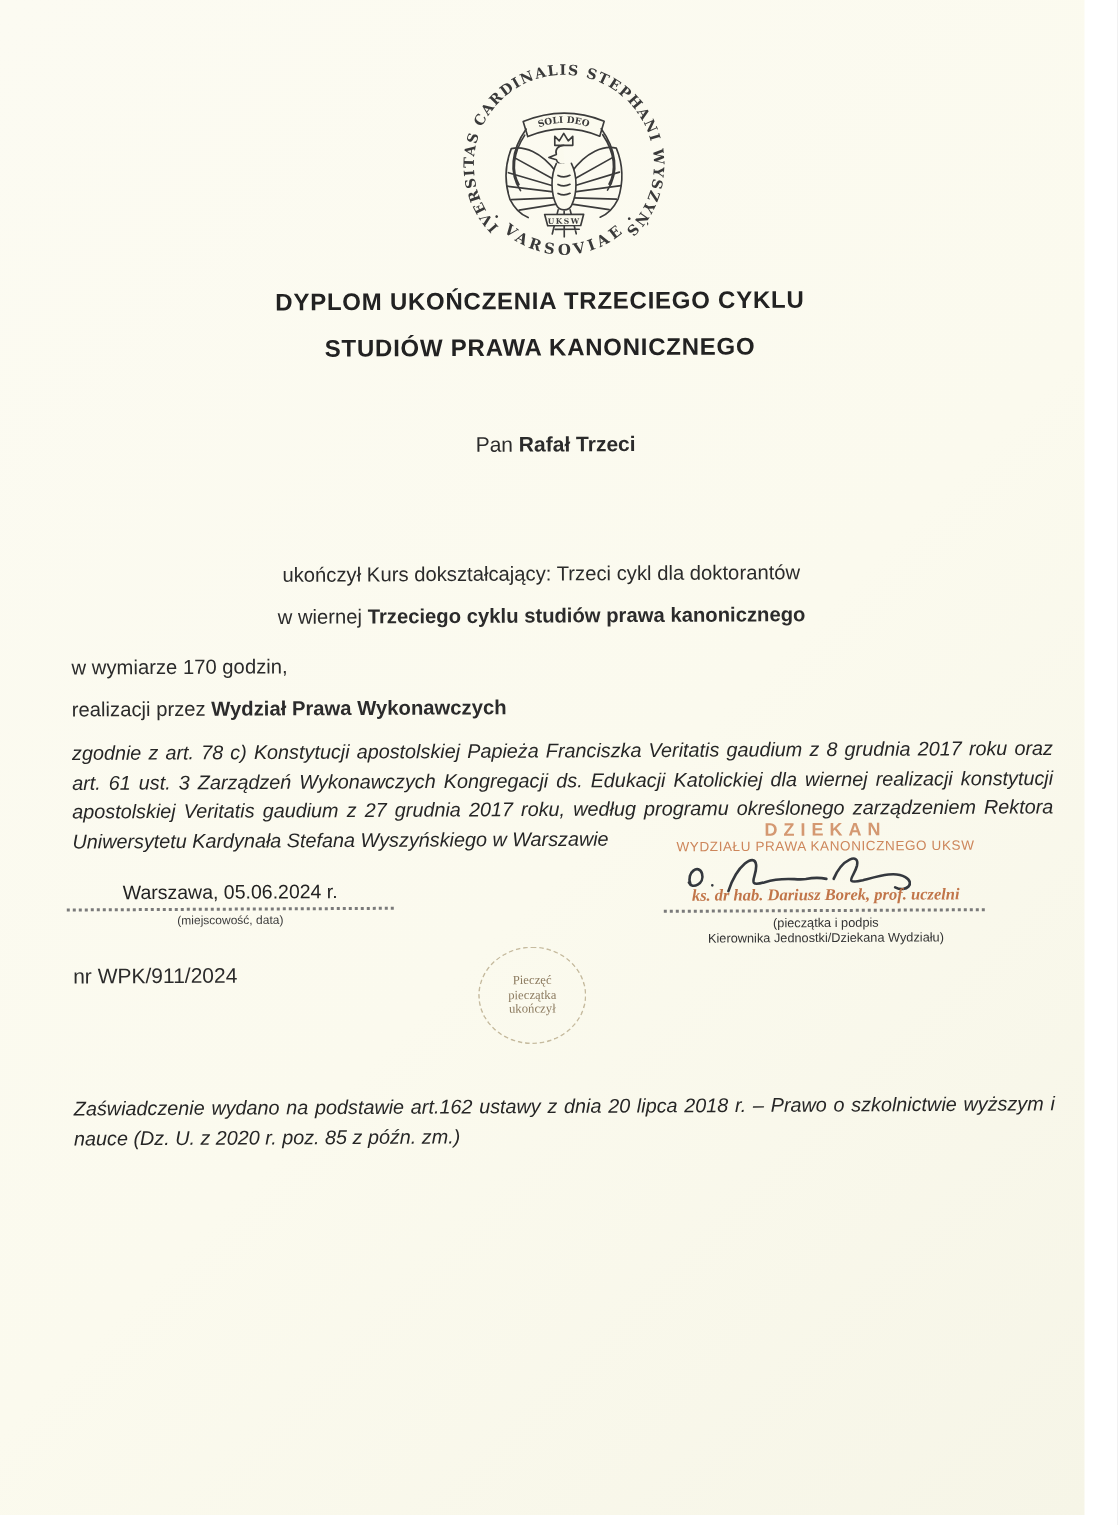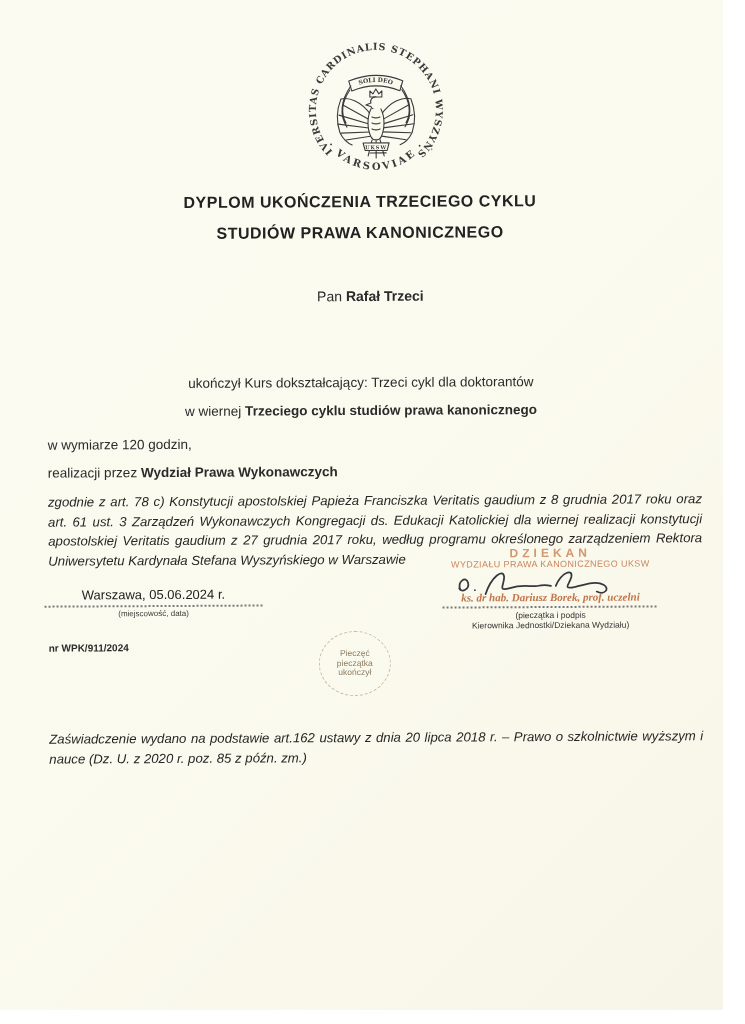--- a/index.html
+++ b/index.html
@@ -47,27 +47,27 @@
     letter-spacing:4px;color:rgba(201,124,78,.78);}
   .stamp-subtitle{position:absolute;left:0;top:13px;width:220px;font-size:9px;
     letter-spacing:.4px;color:rgba(201,124,78,.92);white-space:nowrap;}
   .sig-svg{position:absolute;left:12px;top:17px;}
   .signer{position:absolute;left:0;top:45px;width:220px;font-family:"Liberation Serif",serif;
     font-style:italic;font-weight:bold;font-size:11px;color:rgba(190,110,64,.95);white-space:nowrap;}
   .sig-dotline{position:absolute;left:2px;top:60px;width:214px;border-bottom:2px dotted #7a7a7a;}
   .sig-caption1{position:absolute;left:0;top:64px;width:220px;font-size:8.5px;color:#333;}
   .sig-caption2{position:absolute;left:0;top:74px;width:220px;font-size:8.5px;color:#333;}
 
-  .doc-number{position:absolute;left:48px;top:641px;font-size:10px;font-weight:bold;}
+  .doc-number{position:absolute;left:48px;top:641px;font-size:14px;}
 
   
   .emboss{
     position:absolute;left:318px;top:631px;width:70px;height:63px;border-radius:50%;
     border:1.5px dashed #c6bb9f;display:flex;flex-direction:column;align-items:center;
-    justify-content:center;color:#8d7c61;font-family:Liberation Sans, sans-serif;
+    justify-content:center;color:#8d7c61;font-family:Liberation Serif, serif;
     font-size:8.5px;line-height:9.5px;text-align:right;
   }
 
   .footer-note{
     position:absolute;top:728px;left:48px;width:654px;
     font-style:italic;font-size:13.2px;line-height:19.5px;
     text-align:justify;text-align-last:left;color:#262626;
   }
 </style>
 </head>
@@ -124,21 +124,21 @@
 
     <div class="title">
       <div>DYPLOM UKOŃCZENIA TRZECIEGO CYKLU</div>
       <div>STUDIÓW PRAWA KANONICZNEGO</div>
     </div>
 
     <div class="recipient"><span>Pan </span><b>Rafał Trzeci</b></div>
 
     <div class="course-line1">ukończył Kurs dokształcający: Trzeci cykl dla doktorantów</div>
     <div class="course-line2"><span>w wiernej </span><b>Trzeciego cyklu studiów prawa kanonicznego</b></div>
-    <div class="hours">w wymiarze 120 godzin,</div>
+    <div class="hours">w wymiarze 170 godzin,</div>
     <div class="provider"><span>realizacji przez </span><b>Wydział Prawa Wykonawczych</b></div>
 
     <div class="legal">zgodnie z art. 78 c) Konstytucji apostolskiej Papieża Franciszka Veritatis gaudium z 8 grudnia 2017 roku oraz art. 61 ust. 3 Zarządzeń Wykonawczych Kongregacji ds. Edukacji Katolickiej dla wiernej realizacji konstytucji apostolskiej Veritatis gaudium z 27 grudnia 2017 roku, według programu określonego zarządzeniem Rektora Uniwersytetu Kardynała Stefana Wyszyńskiego w Warszawie</div>
 
     <div class="date-block">
       <span class="date-value">Warszawa, 05.06.2024 r.</span>
       <span class="date-caption">(miejscowość, data)</span>
     </div>
 
     <div class="sig-block">

